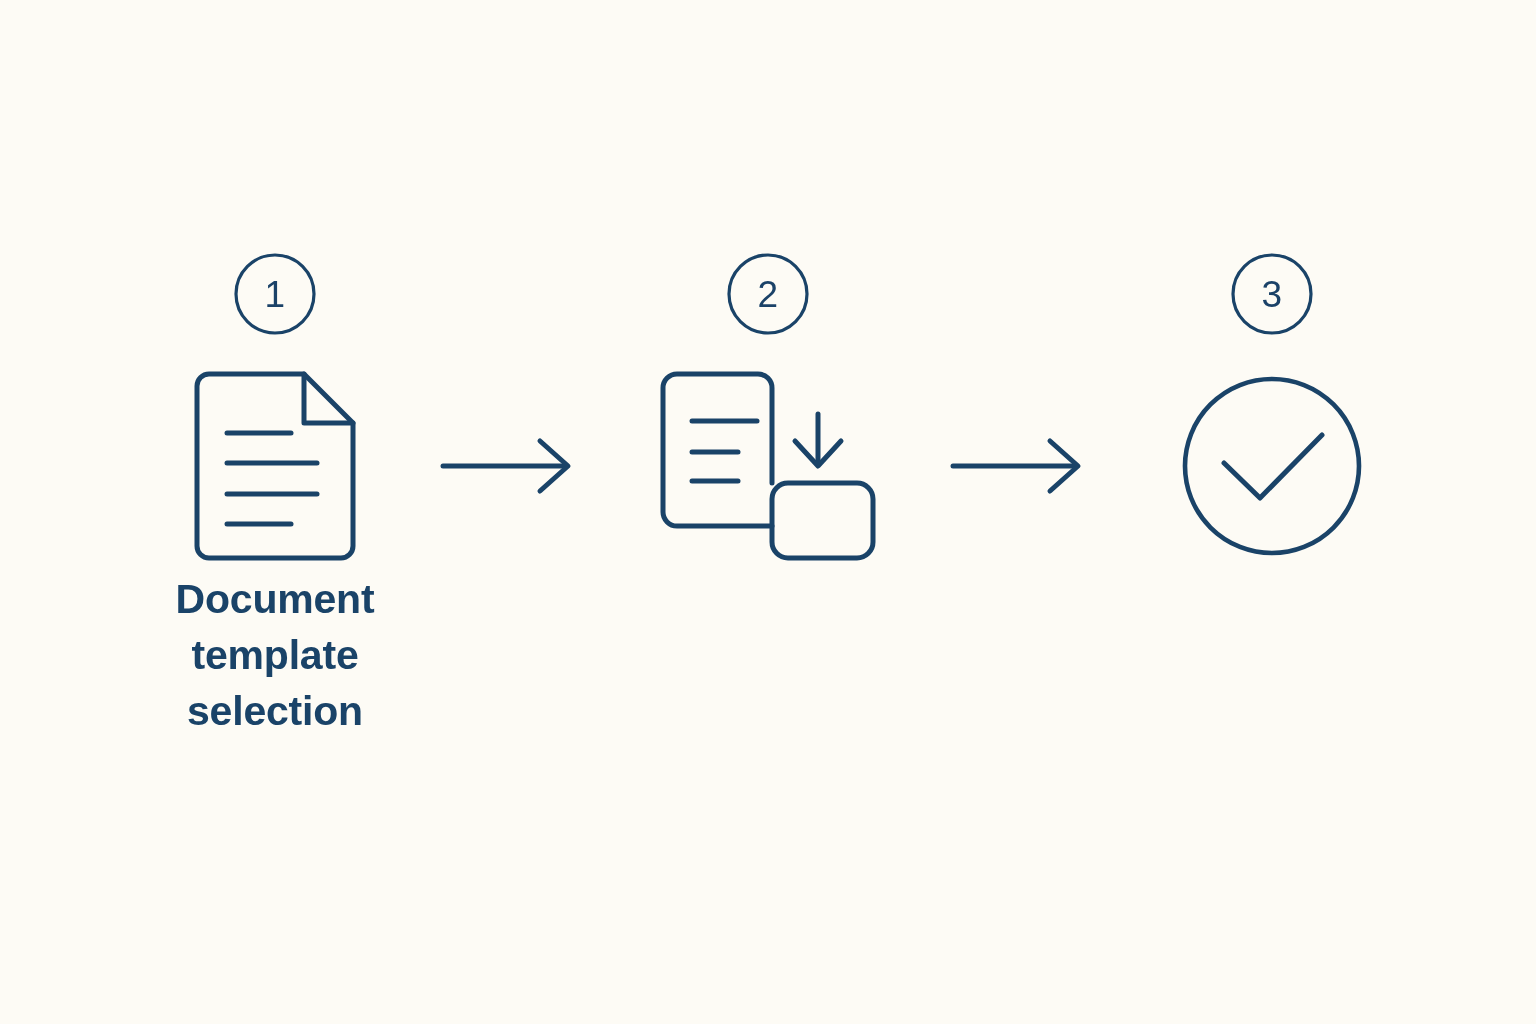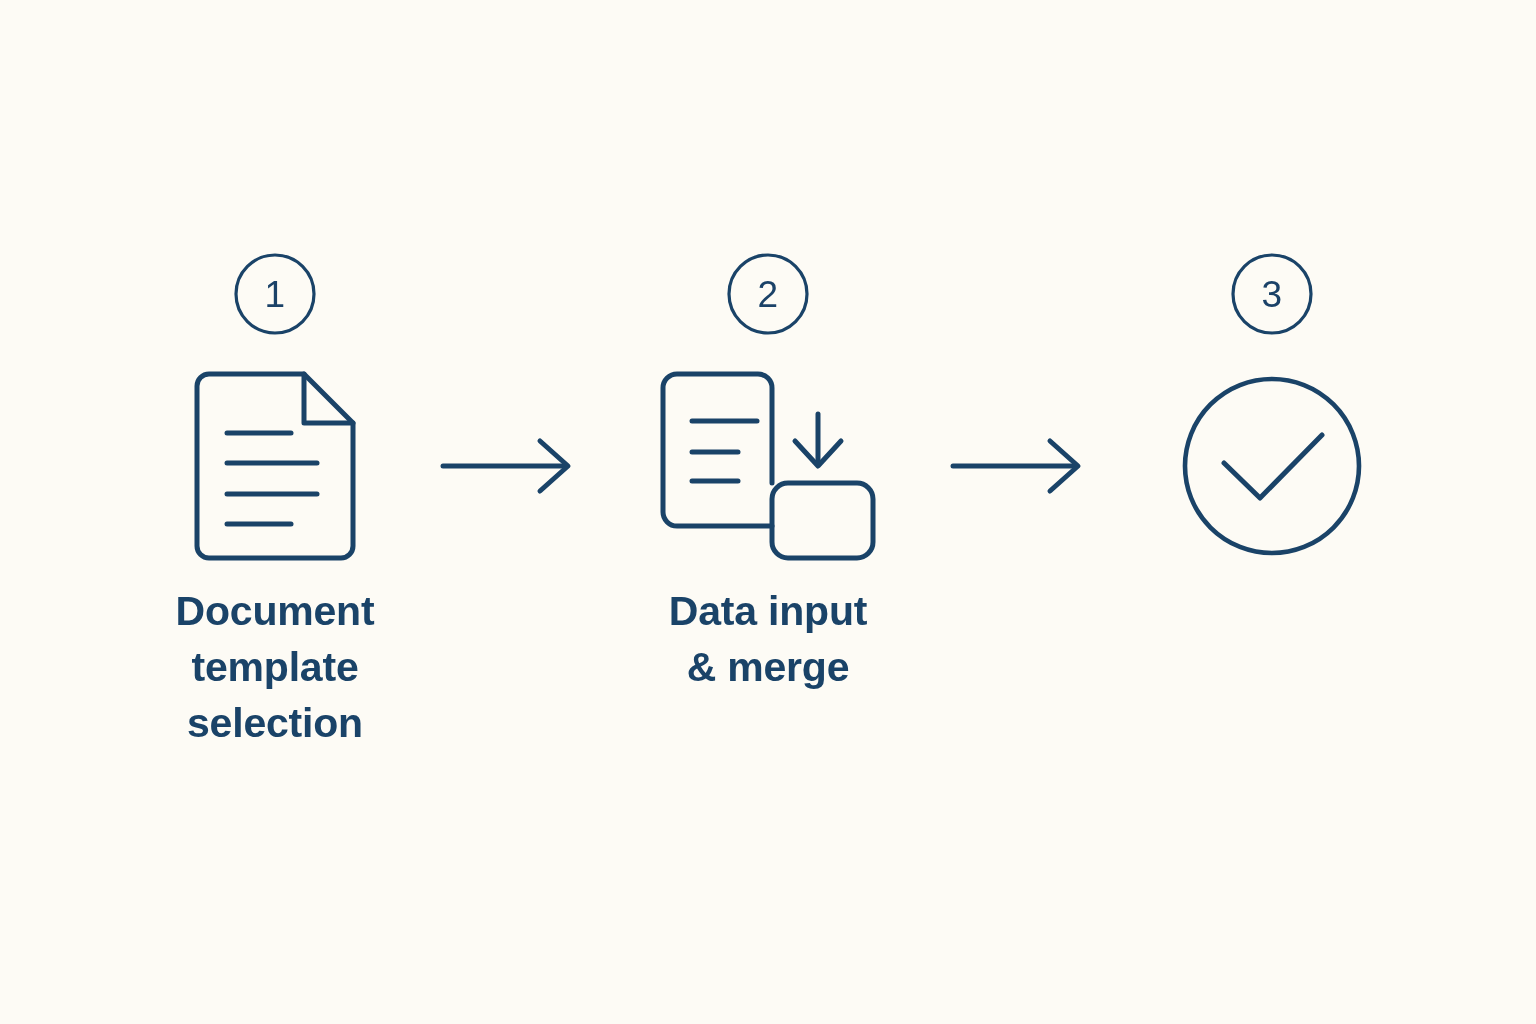--- a/index.html
+++ b/index.html
@@ -62,21 +62,21 @@
     margin-top: 32px;
     height: 195px;
     display: flex;
     align-items: center;
     justify-content: center;
   }
   .icon-wrap svg { display: block; overflow: visible; }
 
   
   .caption {
-    margin-top: 20px;
+    margin-top: 8px;
     text-align: center;
     color: #1a4368;
     font-size: 41px;
     font-weight: bold;
     line-height: 1.37;
     letter-spacing: -0.2px;
     white-space: pre-line;
   }
 
   
@@ -148,22 +148,20 @@
           <line x1="32" y1="110" x2="78" y2="110"></line>
 
           <line x1="158" y1="43" x2="158" y2="93"></line>
           <polyline points="135,70 158,95 181,70"></polyline>
 
           <rect x="112" y="112" width="101" height="75" rx="16" ry="16"></rect>
         </g>
       </svg>
     </div>
 
-    <div class="caption">Data input
-&amp; merge</div>
   </div>
 
   <div class="connector connector-2">
     <svg width="140" height="58" viewBox="0 0 140 58" aria-hidden="true">
       <g fill="none" stroke="#1a4368" stroke-width="5" stroke-linecap="round" stroke-linejoin="round">
         <line x1="3" y1="29" x2="126" y2="29"></line>
         <polyline points="100,4 128,29 100,54"></polyline>
       </g>
     </svg>
   </div>

